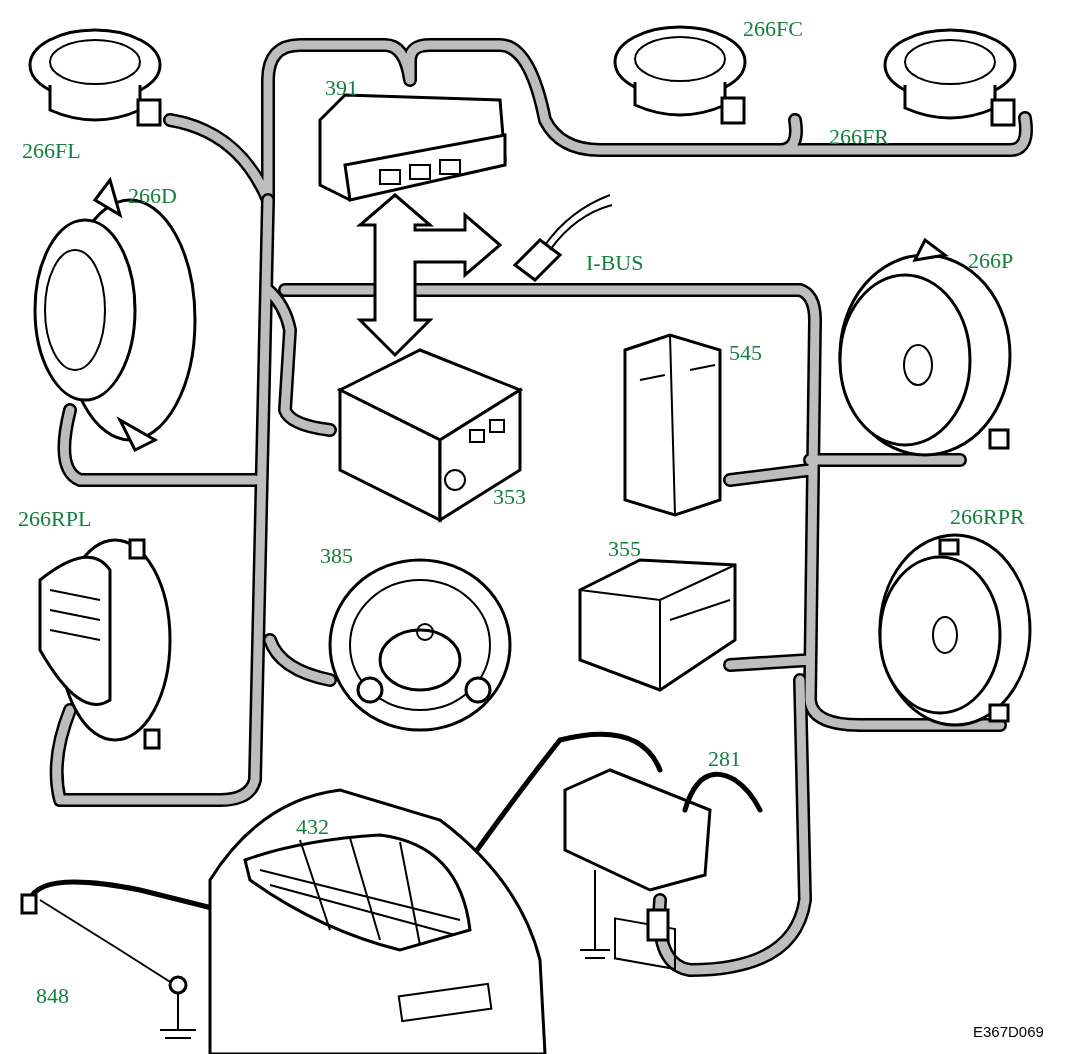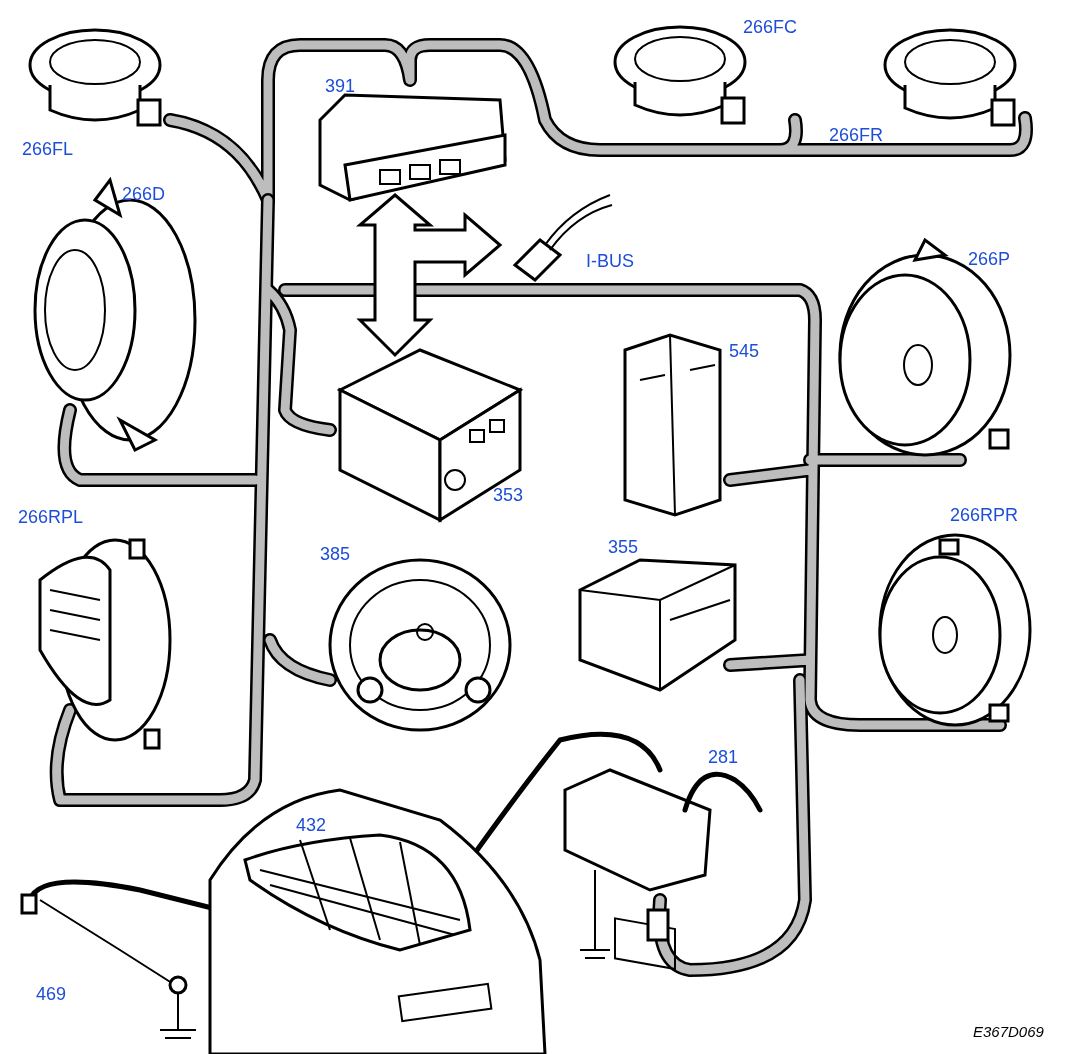--- a/index.html
+++ b/index.html
@@ -1,19 +1,19 @@
 <!DOCTYPE html>
 <html><head>
 <meta charset="utf-8">
 <style>
   html,body{margin:0;padding:0;background:#fff;}
   body{width:1088px;height:1054px;position:relative;overflow:hidden;font-family:"Liberation Sans",sans-serif;}
   svg{position:absolute;left:0;top:0;}
-  .lbl{position:absolute;font-size:18px;color:#1d4ed8;line-height:1;white-space:nowrap;}
-  .ref{position:absolute;font-size:15px;color:#000;line-height:1;font-style:italic;}
+  .lbl{position:absolute;font-size:22px;color:#15803d;line-height:1;white-space:nowrap;font-family:Liberation Serif, serif;}
+  .ref{position:absolute;font-size:15px;color:#000;line-height:1;}
   .harness{fill:none;stroke:#000;stroke-width:14;stroke-linecap:round;stroke-linejoin:round;}
   .harness-in{fill:none;stroke:#bdbdbd;stroke-width:9;stroke-linecap:round;stroke-linejoin:round;}
   .cable{fill:none;stroke:#000;stroke-width:5;stroke-linecap:round;}
   .part{fill:#fff;stroke:#000;stroke-width:3;}
   .thin{fill:none;stroke:#000;stroke-width:2;}
 </style>
 </head>
 <body>
 
 <svg width="1088" height="1054" viewBox="0 0 1088 1054">
@@ -143,28 +143,28 @@
   </g>
 
   <g>
     <circle class="part" cx="178" cy="985" r="8"></circle>
     <path class="thin" d="M178,993 L178,1030 M160,1030 L196,1030 M165,1038 L191,1038"></path>
     <rect class="part" x="22" y="895" width="14" height="18"></rect>
   </g>
 </svg>
 
 <div class="lbl" style="left:22px;top:140px">266FL</div>
-<div class="lbl" style="left:122px;top:185px">266D</div>
+<div class="lbl" style="left:128px;top:185px">266D</div>
 <div class="lbl" style="left:18px;top:508px">266RPL</div>
 <div class="lbl" style="left:325px;top:77px">391</div>
 <div class="lbl" style="left:743px;top:18px">266FC</div>
 <div class="lbl" style="left:829px;top:126px">266FR</div>
 <div class="lbl" style="left:586px;top:252px">I-BUS</div>
 <div class="lbl" style="left:968px;top:250px">266P</div>
 <div class="lbl" style="left:729px;top:342px">545</div>
 <div class="lbl" style="left:493px;top:486px">353</div>
 <div class="lbl" style="left:950px;top:506px">266RPR</div>
 <div class="lbl" style="left:320px;top:545px">385</div>
 <div class="lbl" style="left:608px;top:538px">355</div>
 <div class="lbl" style="left:708px;top:748px">281</div>
 <div class="lbl" style="left:296px;top:816px">432</div>
-<div class="lbl" style="left:36px;top:985px">469</div>
+<div class="lbl" style="left:36px;top:985px">848</div>
 <div class="ref" style="left:973px;top:1024px">E367D069</div>
 
 </body></html>

